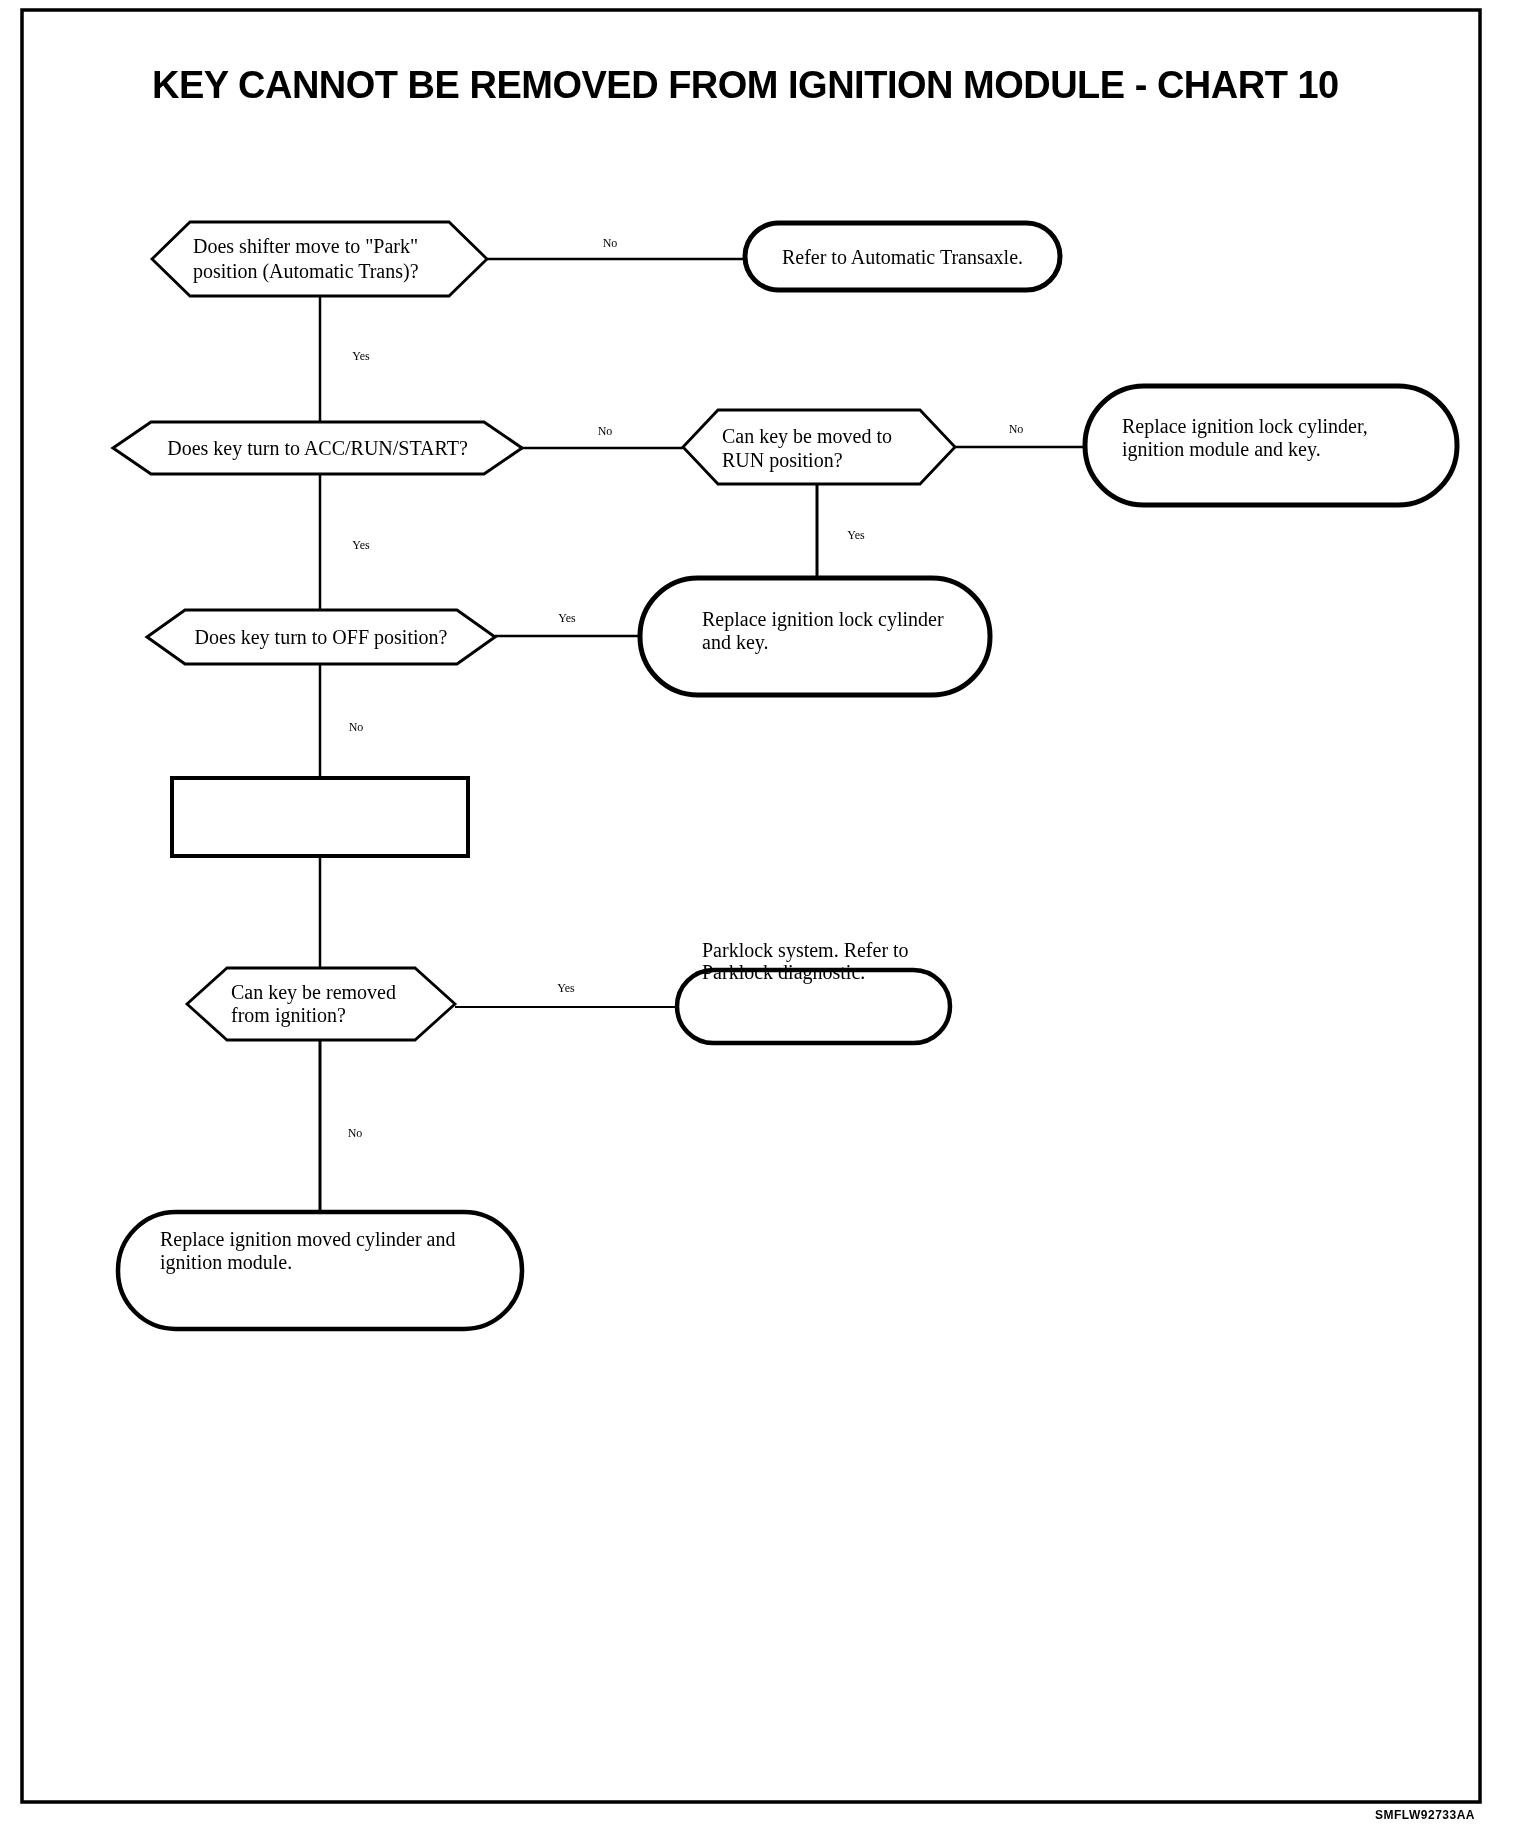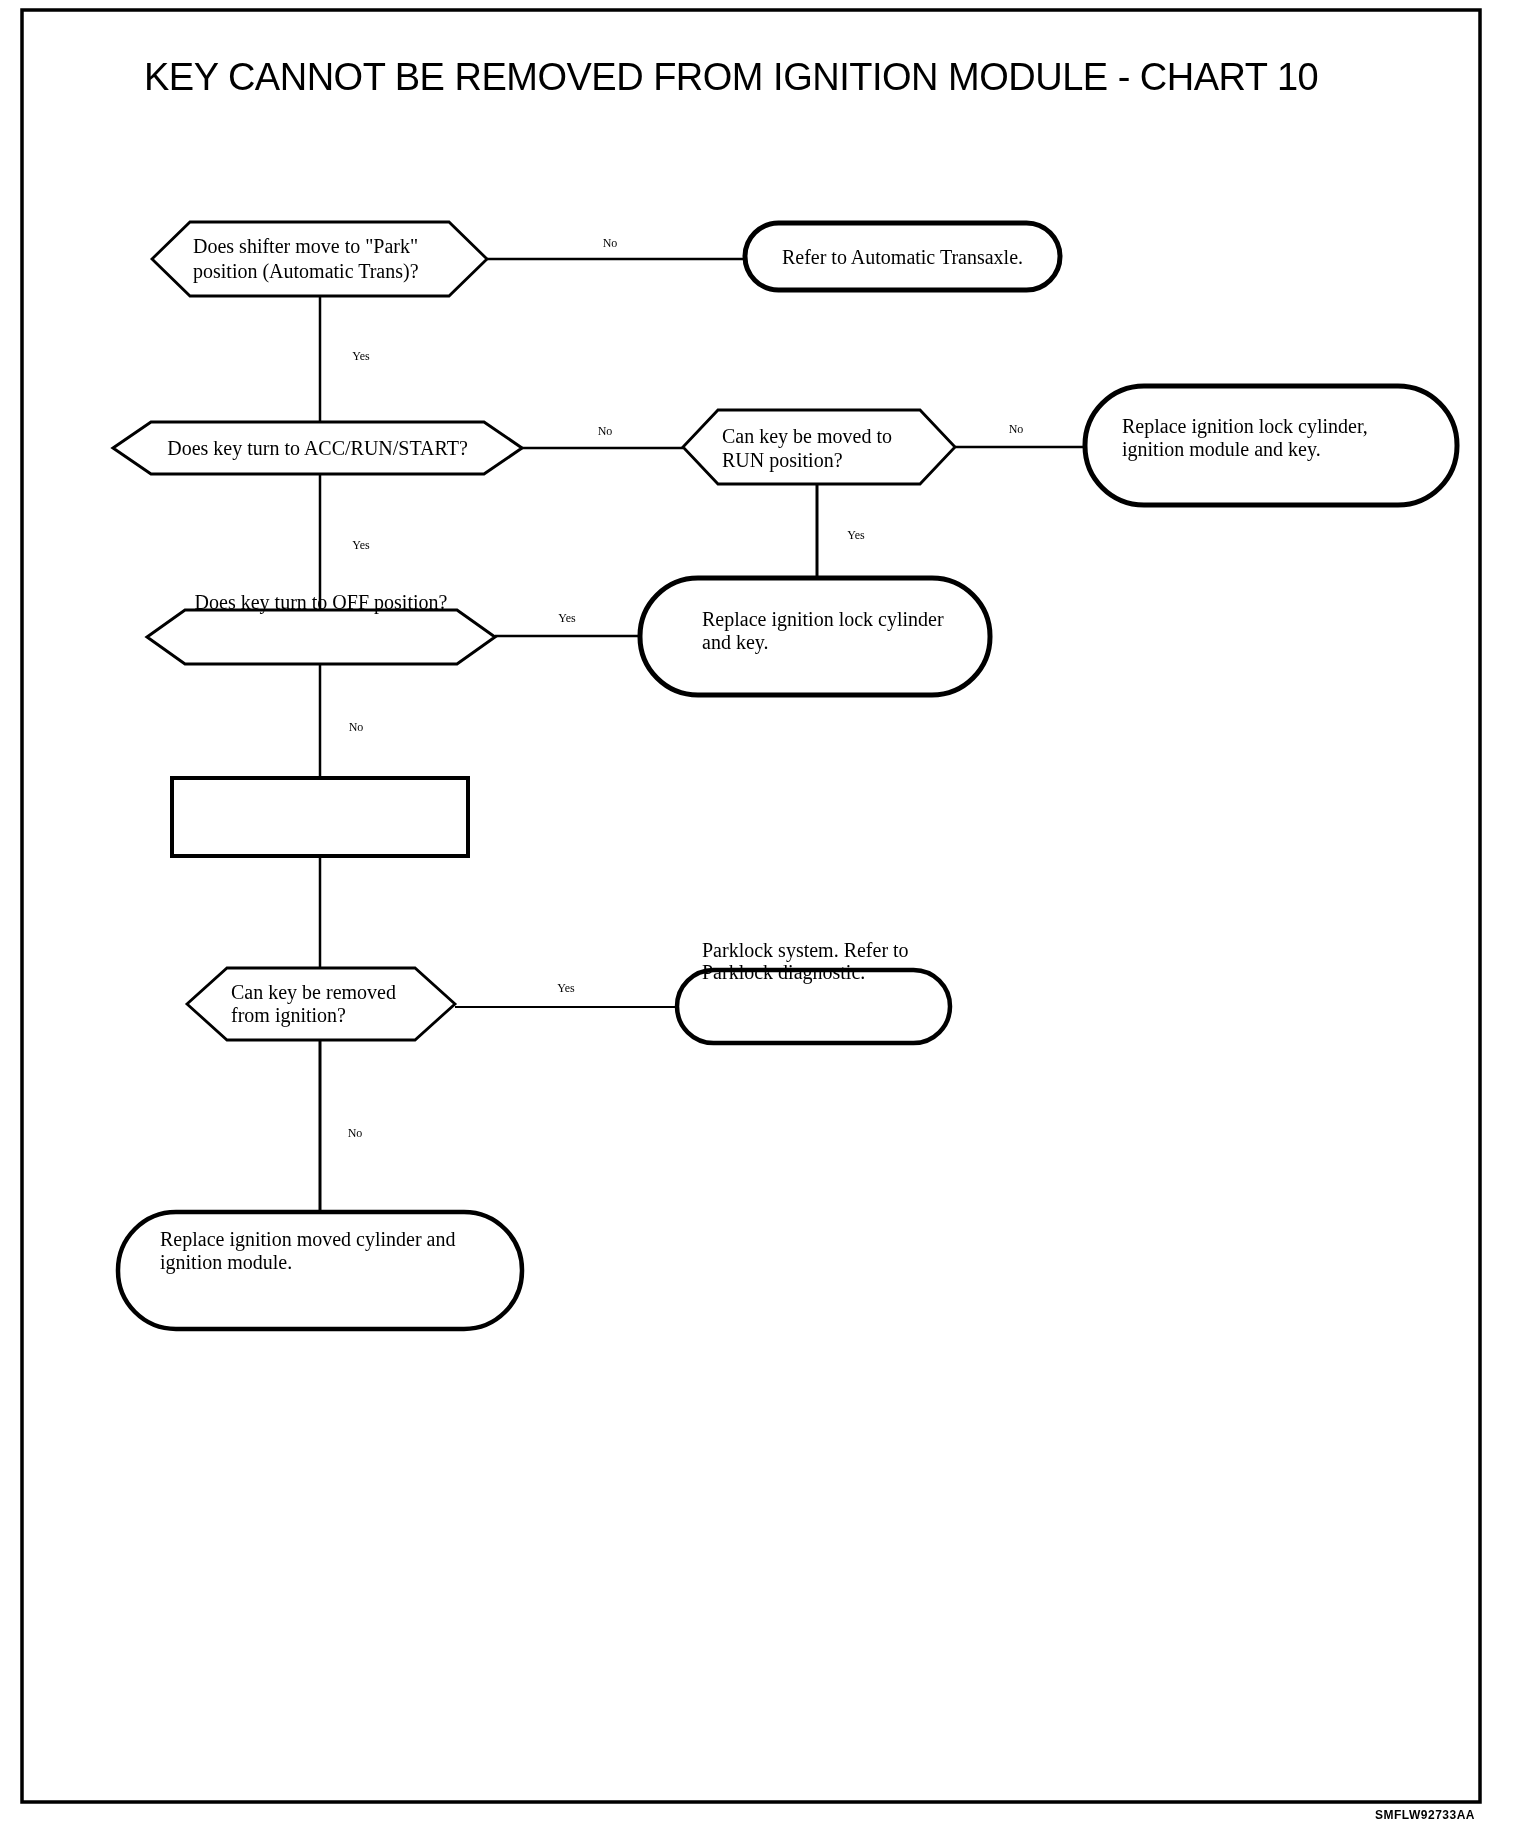--- a/index.html
+++ b/index.html
@@ -14,24 +14,24 @@
   }
   .shapes {
     position: absolute;
     left: 0; top: 0;
     width: 1520px; height: 1844px;
   }
   .title {
     position: absolute;
     left: 136px;
     top: 48px;
-    margin: 8px;
+    margin: 16px;
     font-family: "Liberation Sans", "DejaVu Sans", sans-serif;
     font-size: 38px;
-    font-weight: 400;
+    font-weight: 700;
     letter-spacing: -0.5px;
     white-space: nowrap;
   }
   .node-label {
     position: absolute;
     font-size: 20px;
     line-height: 24px;
     white-space: pre-line;
   }
   .edge-label {
@@ -100,21 +100,21 @@
 
   <div class="node-label" style="left:722px; top:424px; width:220px; line-height:24px;">Can key be moved to
 RUN position?</div>
 
   <div class="node-label" style="left:1122px; top:415px; width:330px; line-height:23px;">Replace ignition lock cylinder,
 ignition module and key.</div>
 
   <div class="node-label" style="left:702px; top:608px; width:300px; line-height:23px;">Replace ignition lock cylinder
 and key.</div>
 
-  <div class="node-label" style="left:147px; top:590px; width:348px; text-align:center;">Does key turn to OFF position?</div>
+  <div class="node-label" style="left:147px; top:625px; width:348px; text-align:center;">Does key turn to OFF position?</div>
 
 
   <div class="node-label" style="left:231px; top:981px; width:210px; line-height:23px;">Can key be removed
 from ignition?</div>
 
   <div class="node-label" style="left:702px; top:939px; width:240px; line-height:22px;">Parklock system. Refer to
 Parklock diagnostic.</div>
 
   <div class="node-label" style="left:160px; top:1228px; width:340px; line-height:23px;">Replace ignition moved cylinder and
 ignition module.</div>

